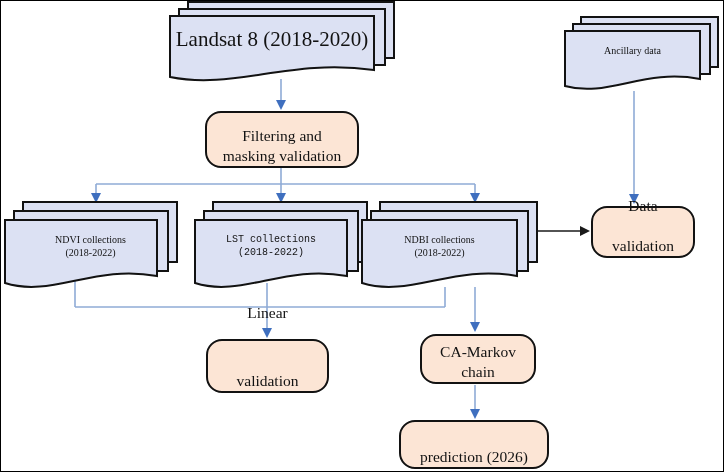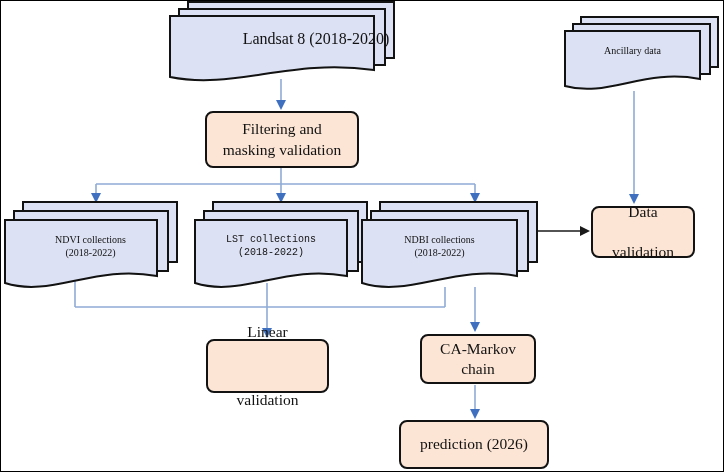--- a/index.html
+++ b/index.html
@@ -35,28 +35,28 @@
   .stack .label{
     position:absolute;display:flex;flex-direction:column;
     align-items:center;justify-content:center;
     text-align:center;line-height:1.35;
   }
   
   .process{
     position:absolute;z-index:1;
     background:var(--process-fill);
     border:2.5px solid var(--ink);
-    border-radius:8px;
+    border-radius:16px;
     display:flex;flex-direction:column;
-    align-items:center;justify-content:center;
+    align-items:center;justify-content:flex-end;
     text-align:center;line-height:1.3;
     font-size:15.5px;
     box-sizing:border-box;
   }
-  .fs-landsat{font-size:16px;padding-left:44px;}
+  .fs-landsat{font-size:21px;}
   .fs-node{font-size:10px;}
 </style>
 </head>
 <body>
 
 <div id="canvas">
 
   <svg id="connectors" width="724" height="472" viewBox="0 0 724 472">
 
     <g>

